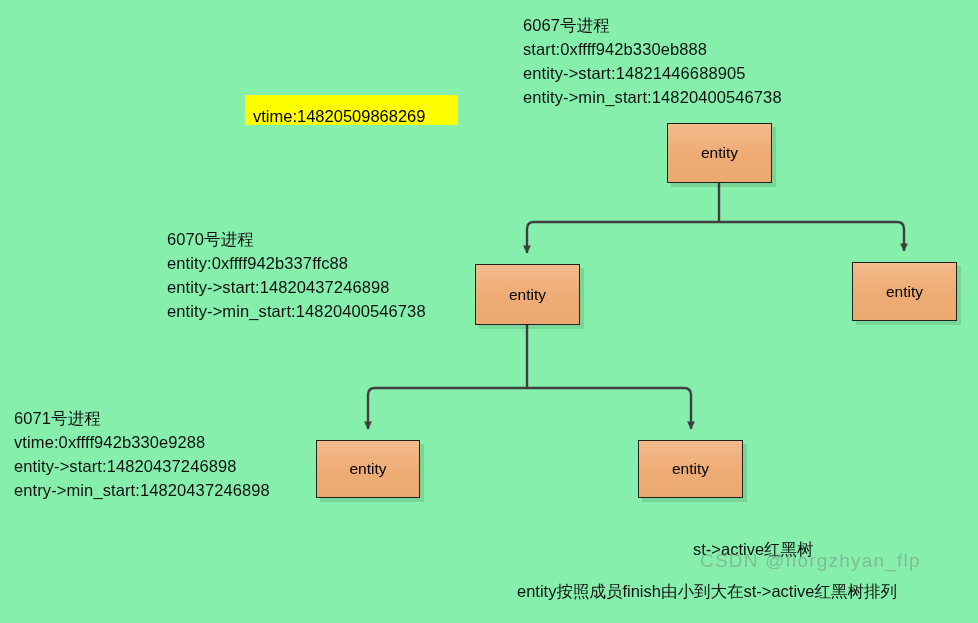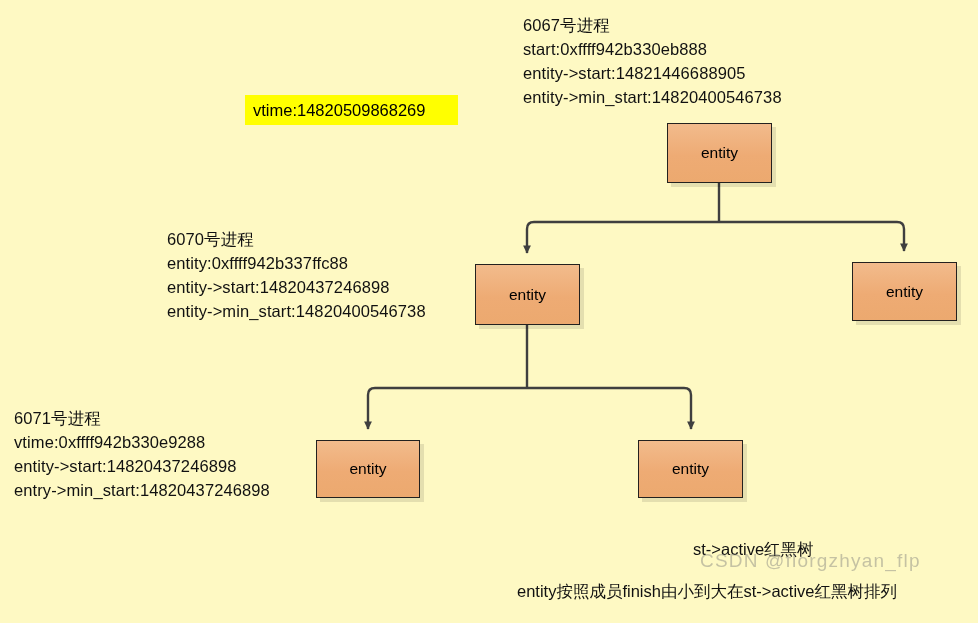--- a/index.html
+++ b/index.html
@@ -9,21 +9,21 @@
     background: #ffffff;
   }
   body {
     font-family: "Liberation Sans", "DejaVu Sans", sans-serif;
     color: #000000;
   }
   #canvas {
     position: relative;
     width: 978px;
     height: 623px;
-    background: #fef9c3;
+    background: #86efac;
     overflow: hidden;
   }
   #edges {
     position: absolute;
     left: 0;
     top: 0;
     width: 978px;
     height: 623px;
     pointer-events: none;
   }
@@ -41,21 +41,21 @@
   .annot .hdr { display: block; }
 
   
   .hl-note {
     position: absolute;
     background: #ffff00;
     color: #000000;
     font-size: 16.5px;
     line-height: 30px;
     height: 30px;
-    padding: 0 8px;
+    padding: 6px 8px;
     white-space: nowrap;
     box-sizing: border-box;
   }
 
   
   .node {
     position: absolute;
     box-sizing: border-box;
     border: 1.5px solid #23211f;
     background: linear-gradient(180deg, #f2bb8c 0%, #eeab74 55%, #eca96f 100%);

